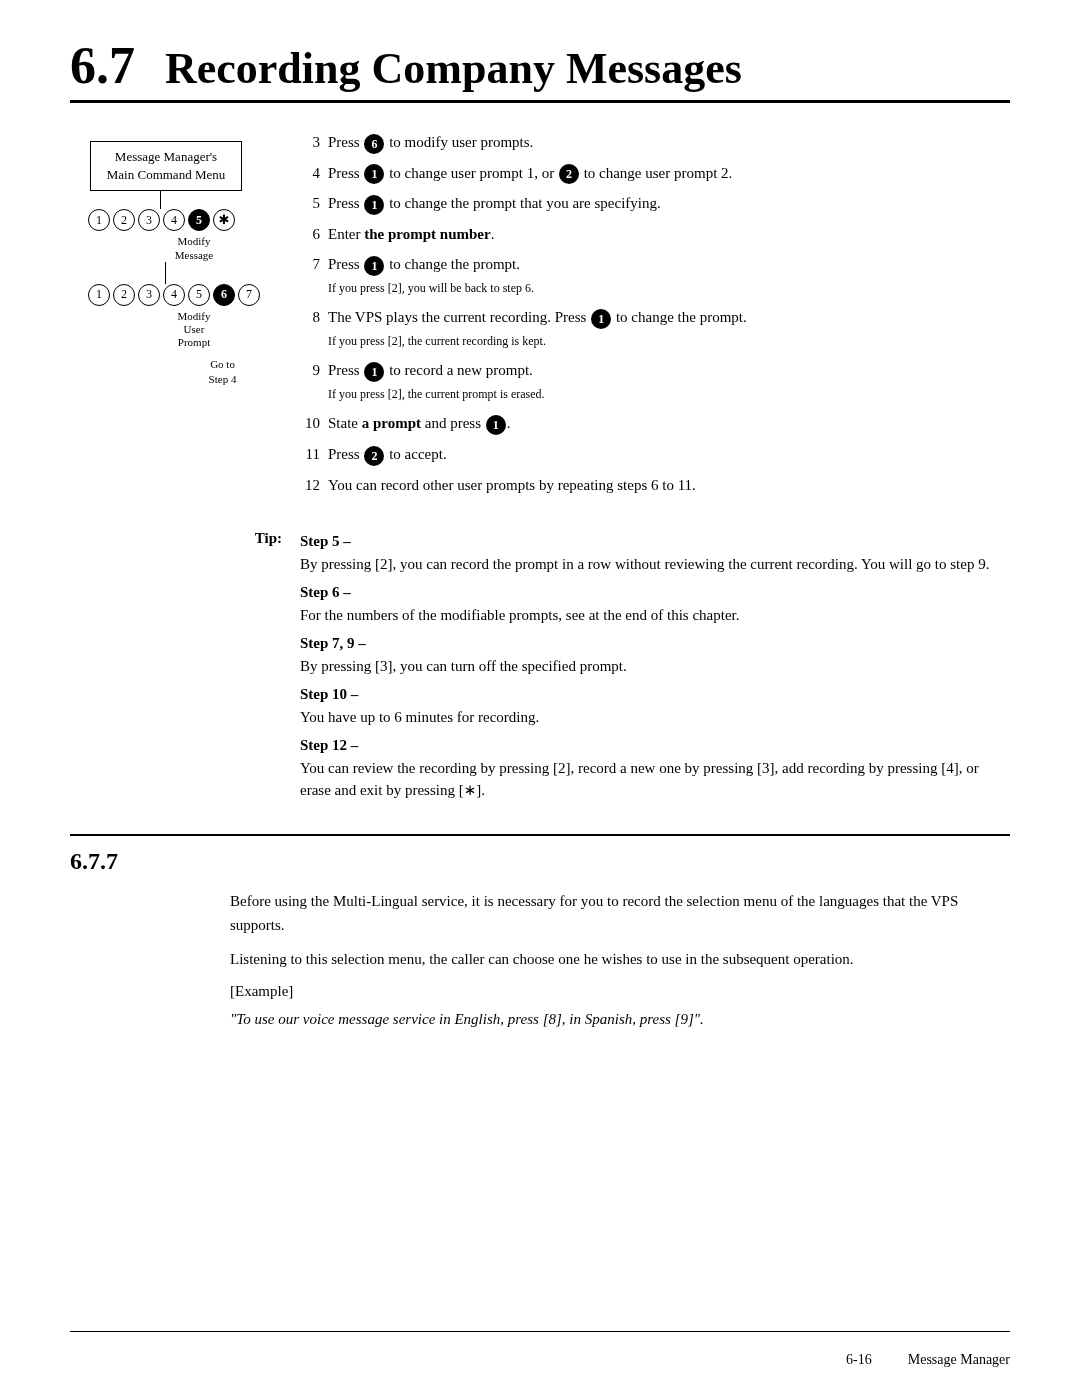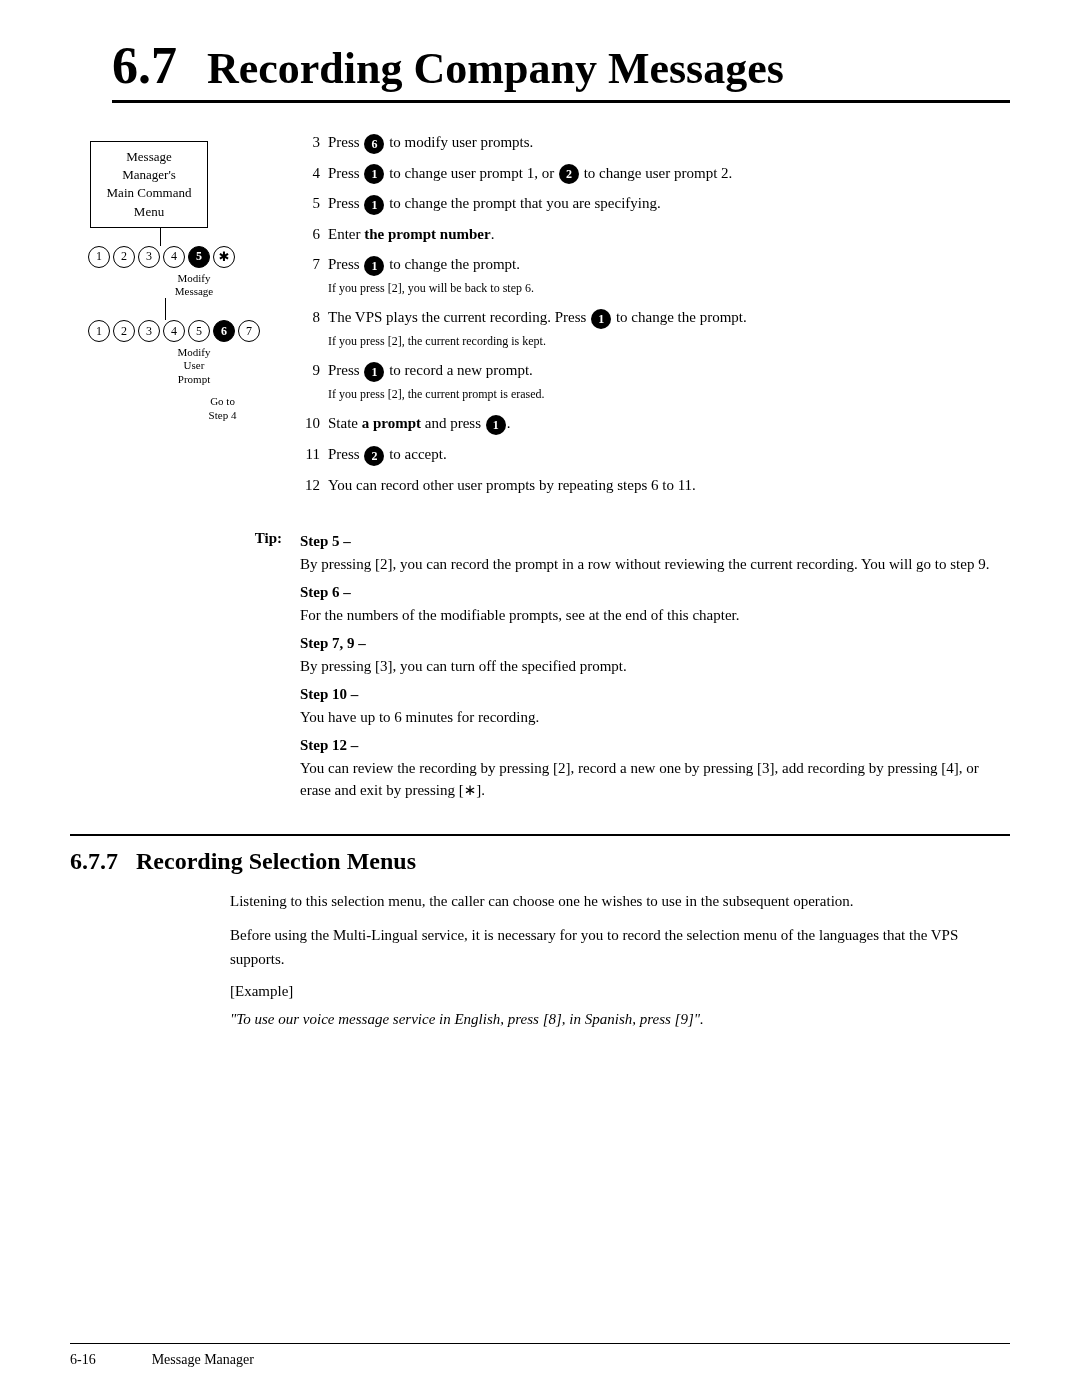--- a/index.html
+++ b/index.html
@@ -22,21 +22,20 @@
     }
 
     
     .title-section {
       border-bottom: 3px solid #000;
       padding-bottom: 8px;
       margin-bottom: 28px;
       display: flex;
       align-items: baseline;
       gap: 30px;
-      margin-left: 42px;
     }
 
     .section-number {
       font-size: 52px;
       font-weight: bold;
       line-height: 1;
     }
 
     .section-title {
       font-size: 44px;
@@ -56,21 +55,21 @@
       flex-shrink: 0;
       padding-top: 10px;
     }
 
     .menu-box {
       border: 1px solid #000;
       padding: 6px 10px;
       text-align: center;
       font-size: 13px;
       line-height: 1.4;
-      width: 118px;
+      width: 152px;
       margin-left: 20px;
     }
 
     .connector-line {
       width: 1px;
       height: 18px;
       background: #000;
       margin-left: 90px;
     }
 
@@ -253,24 +252,24 @@
       line-height: 1.5;
     }
 
     
     .page-footer {
       position: absolute;
       bottom: 30px;
       left: 70px;
       right: 70px;
       border-top: 1.5px solid #000;
-      padding-top: 8px;
-      display: flex;
-      gap: 20px;
+      padding-top: 20px;
+      display: flex;
       font-size: 14px;
+      justify-content: flex-end;
     }
 
     .footer-page-num {
       font-size: 14px;
     }
 
     .footer-section {
       font-size: 14px;
       margin-left: 36px;
     }
@@ -415,27 +414,26 @@
       <div style="margin-top:6px;">
         <span class="tip-step-label">Step 12 –</span><br>
         <span>You can review the recording by pressing [2], record a new one by pressing [3], add recording by pressing [4], or erase and exit by pressing [∗].</span>
       </div>
     </div>
   </div>
 
   <div class="subsection">
     <div class="subsection-header">
       <span class="subsection-number">6.7.7</span>
-      <span class="subsection-title">Recording Selection Menus</span>
+    </div>
+    <div class="subsection-text">
+      Before using the Multi-Lingual service, it is necessary for you to record the selection menu of the languages that the VPS supports.
     </div>
     <div class="subsection-text">
       Listening to this selection menu, the caller can choose one he wishes to use in the subsequent operation.
-    </div>
-    <div class="subsection-text">
-      Before using the Multi-Lingual service, it is necessary for you to record the selection menu of the languages that the VPS supports.
     </div>
     <div class="example-label">[Example]</div>
     <div class="italic-text">
       <em>"To use our voice message service in English, press [8], in Spanish, press [9]".</em>
     </div>
   </div>
 
   <div class="page-footer">
     <span class="footer-page-num">6-16</span>
     <span class="footer-section">Message Manager</span>

